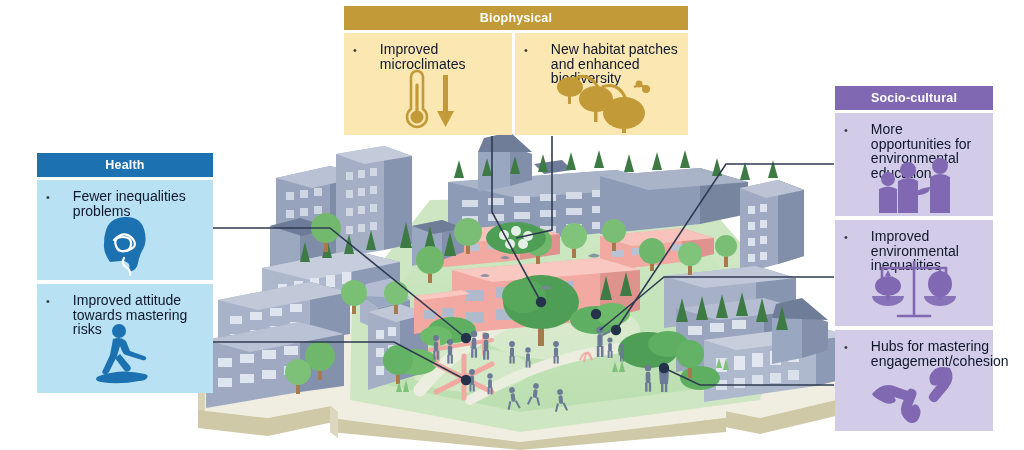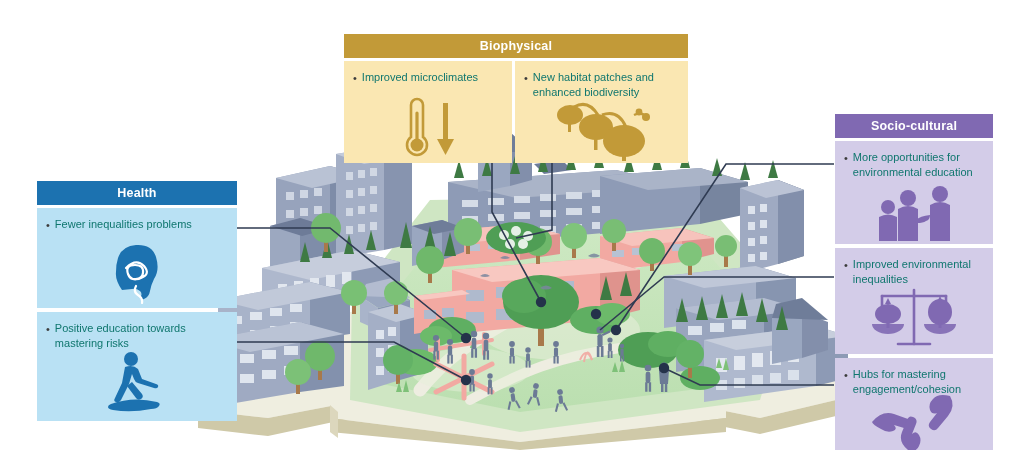--- a/index.html
+++ b/index.html
@@ -15,21 +15,20 @@
   
   .panel{position:absolute;}
   .panel-header{
     color:#ffffff;
     font-size:12.5px;
     font-weight:bold;
     text-align:center;
     line-height:24px;
     height:24px;
     letter-spacing:.2px;
-    margin-top:28px;
   }
   .panel-body{
     display:flex;
   }
   .cell{
     position:relative;
     box-sizing:border-box;
     padding:9px 10px 4px 9px;
   }
   .cell .bullet-row{
@@ -38,42 +37,43 @@
     gap:5px;
   }
   .cell .dot{
     font-size:11px;
     line-height:14px;
     color:#3b3b3b;
     flex:0 0 auto;
     padding-top:1px;
   }
   .cell .txt{
-    font-size:11px;
+    font-size:14px;
     line-height:14.6px;
-    color:#0f766e;
+    color:#0f172a;
+    margin-left:18px;
   }
   .icon-wrap{
     position:absolute;
     left:0;right:0;
     display:flex;
     align-items:center;
     justify-content:center;
   }
 
   
   #panel-biophysical{left:344px;top:6px;width:344px;}
   #panel-biophysical .panel-header{background:#C29A38;}
   #panel-biophysical .panel-body{margin-top:3px;gap:3px;}
   #panel-biophysical .cell{background:#FAE7B2;height:102px;}
   #bio-cell-0{width:168px;}
   #bio-cell-1{width:173px;}
 
   
-  #panel-health{left:37px;top:153px;width:200px;}
+  #panel-health{left:37px;top:153px;width:176px;}
   #panel-health .panel-header{background:#1C72B0;}
   #panel-health .panel-body{flex-direction:column;margin-top:3px;gap:4px;}
   #panel-health .cell{background:#B9E1F4;}
   #health-cell-0{height:100px;}
   #health-cell-1{height:109px;}
 
   
   #panel-socio{left:835px;top:86px;width:158px;}
   #panel-socio .panel-header{background:#8069B2;}
   #panel-socio .panel-body{flex-direction:column;margin-top:3px;gap:4px;}
@@ -756,21 +756,21 @@
               <path d="M22,26 q10,-10 18,-2 q7,8 -3,12 q-10,4 -13,-4 q-3,-9 7,-9 q9,0 8,8 q-1,7 -9,6"></path>
               <path d="M32,44 q-3,6 2,9 q5,3 4,8"></path>
             </g>
           </svg>
         </div>
       </div>
 
       <div class="cell" id="health-cell-1">
         <div class="bullet-row">
           <span class="dot">•</span>
-          <span class="txt">Positive education towards mastering risks</span>
+          <span class="txt">Improved attitude towards mastering risks</span>
         </div>
         <div class="icon-wrap" style="top:38px;">
           <svg width="84" height="66" viewBox="0 0 84 66">
             <g fill="#1C72B0">
               <circle cx="36" cy="9" r="7"></circle>
               <path d="M30,17 q8,-3 13,2 l4,10 l14,5 q3,1 2,3 q-1,2 -4,1 l-16,-5 q-3,-1 -4,-4 l-2,-5 l-3,10 l-8,16 q-2,3 -5,2 q-3,-1 -1,-4 l7,-15 z"></path>
               <path d="M37,32 l10,12 q2,3 -1,5 q-3,2 -5,-1 l-9,-12 z"></path>
 
               <path d="M16,54 q22,-8 46,-2 q4,1 2,4 q-2,3 -8,3 q-20,4 -38,1 q-5,-1 -5,-3 q0,-2 3,-3 z"></path>
             </g>

